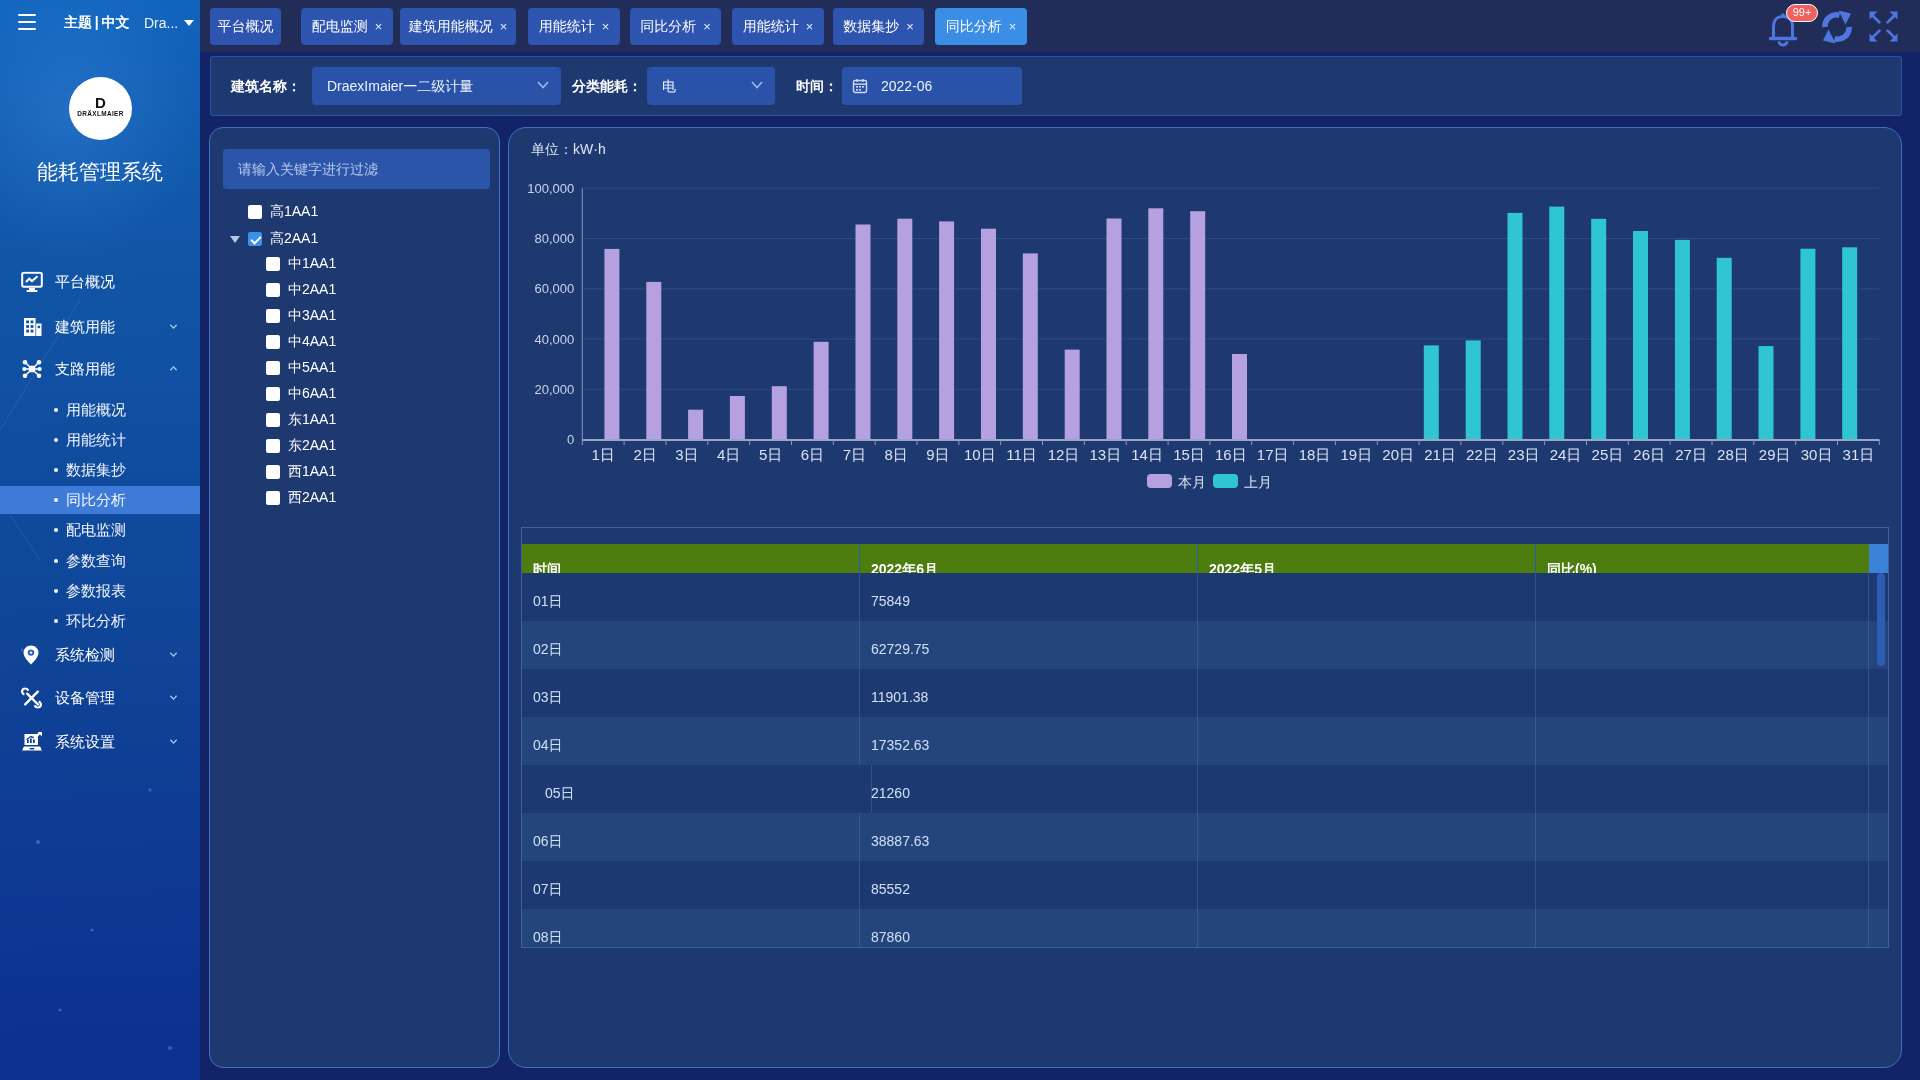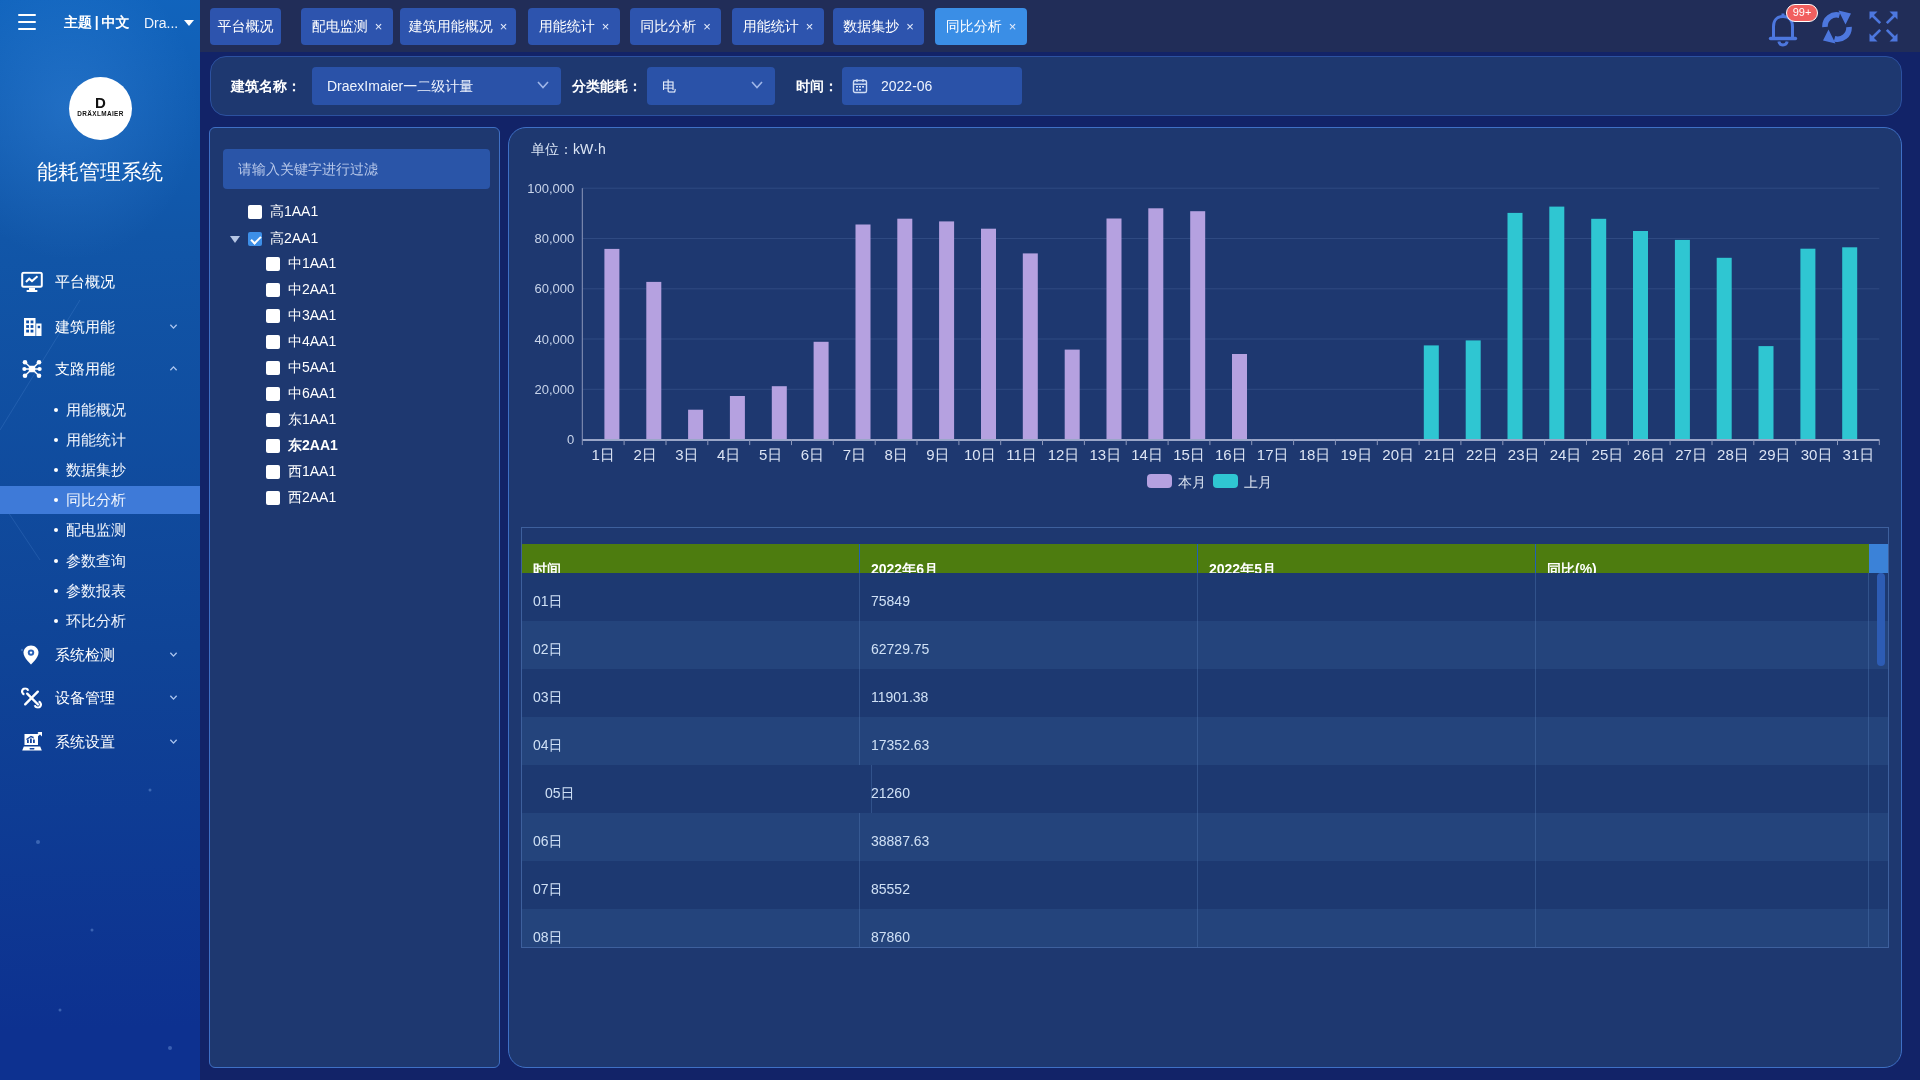--- a/index.html
+++ b/index.html
@@ -28,27 +28,27 @@
 .sub.on { background:#3e7ad8; }
 
 #topbar { position:absolute; left:200px; top:0; width:1720px; height:52px; background:#212d58; }
 .tab { position:absolute; top:8px; height:37px; background:#2d54ae; border-radius:4px; color:#fff; font-size:14px; line-height:37px; text-align:center; }
 .tab .x { font-size:13px; color:#e8eefc; margin-left:7px; }
 .tab.act { background:#3a8ee6; }
 
 .tico { position:absolute; top:13px; }
 #badge { position:absolute; left:1586px; top:4px; width:32px; height:18px; background:#f15f5f; border:1.5px solid #fff; border-radius:9px; color:#fff; font-size:11px; line-height:15px; text-align:center; }
 
-#filter { position:absolute; left:210px; top:56px; width:1692px; height:60px; background:#1e3870; border:1px solid #2c51a0; border-radius:16px; }
+#filter { position:absolute; left:210px; top:56px; width:1692px; height:60px; background:#1e3870; border:1px solid #2c51a0; border-radius:2px; }
 .flabel { position:absolute; top:0; height:58px; line-height:58px; color:#fff; font-size:14px; font-weight:bold; }
 .fsel { position:absolute; top:10px; height:38px; background:#2a52a8; border-radius:4px; color:#eef3fd; font-size:14px; line-height:38px; }
 .fsel .tx { padding-left:15px; }
 .fsel svg.dn { position:absolute; right:12px; top:14px; }
 
-#treep { position:absolute; left:209px; top:127px; width:291px; height:941px; background:#1e3870; border:1px solid #3f70c5; border-radius:6px; }
+#treep { position:absolute; left:209px; top:127px; width:291px; height:941px; background:#1e3870; border:1px solid #3f70c5; border-radius:14px; }
 #mainp { position:absolute; left:508px; top:127px; width:1394px; height:941px; background:#1e3870; border:1px solid #3f70c5; border-radius:18px; }
 #search { position:absolute; left:13px; top:21px; width:267px; height:40px; background:#2a55a8; border-radius:4px; color:#b9c9ea; font-size:14px; line-height:40px; padding-left:15px; }
 .trow { position:absolute; height:26px; color:#fff; font-size:14px; }
 .trow .cb { position:absolute; top:50%; margin-top:-7px; width:14px; height:14px; background:#fff; border-radius:2px; }
 .trow .cb.ck { background:#3d8fe8; }
 .trow .cb.ck:after { content:""; position:absolute; left:4.5px; top:1.5px; width:4px; height:8px; border:solid #fff; border-width:0 2px 2px 0; transform:rotate(45deg); }
 .trow .tx { position:absolute; top:50%; transform:translateY(-50%); }
 .trow .ar { position:absolute; left:20px; top:50%; margin-top:-3px; width:0; height:0; border-left:5.5px solid transparent; border-right:5.5px solid transparent; border-top:7px solid #b6c6e4; }
 #unit { position:absolute; left:22px; top:13px; color:#dce6f5; font-size:14px; }
 
@@ -319,21 +319,21 @@
 <div class="trow" style="left:0; top:253px; width:291px;">
       <div class="cb" style="left:56px;"></div>
       <div class="tx" style="left:78px;">中6AA1</div>
     </div>
 <div class="trow" style="left:0; top:279px; width:291px;">
       <div class="cb" style="left:56px;"></div>
       <div class="tx" style="left:78px;">东1AA1</div>
     </div>
 <div class="trow" style="left:0; top:305px; width:291px;">
       <div class="cb" style="left:56px;"></div>
-      <div class="tx" style="left:78px;font-weight:bold;">东2AA1</div>
+      <div class="tx" style="left:78px;">东2AA1</div>
     </div>
 <div class="trow" style="left:0; top:331px; width:291px;">
       <div class="cb" style="left:56px;"></div>
       <div class="tx" style="left:78px;">西1AA1</div>
     </div>
 <div class="trow" style="left:0; top:357px; width:291px;">
       <div class="cb" style="left:56px;"></div>
       <div class="tx" style="left:78px;">西2AA1</div>
     </div>
 </div>

